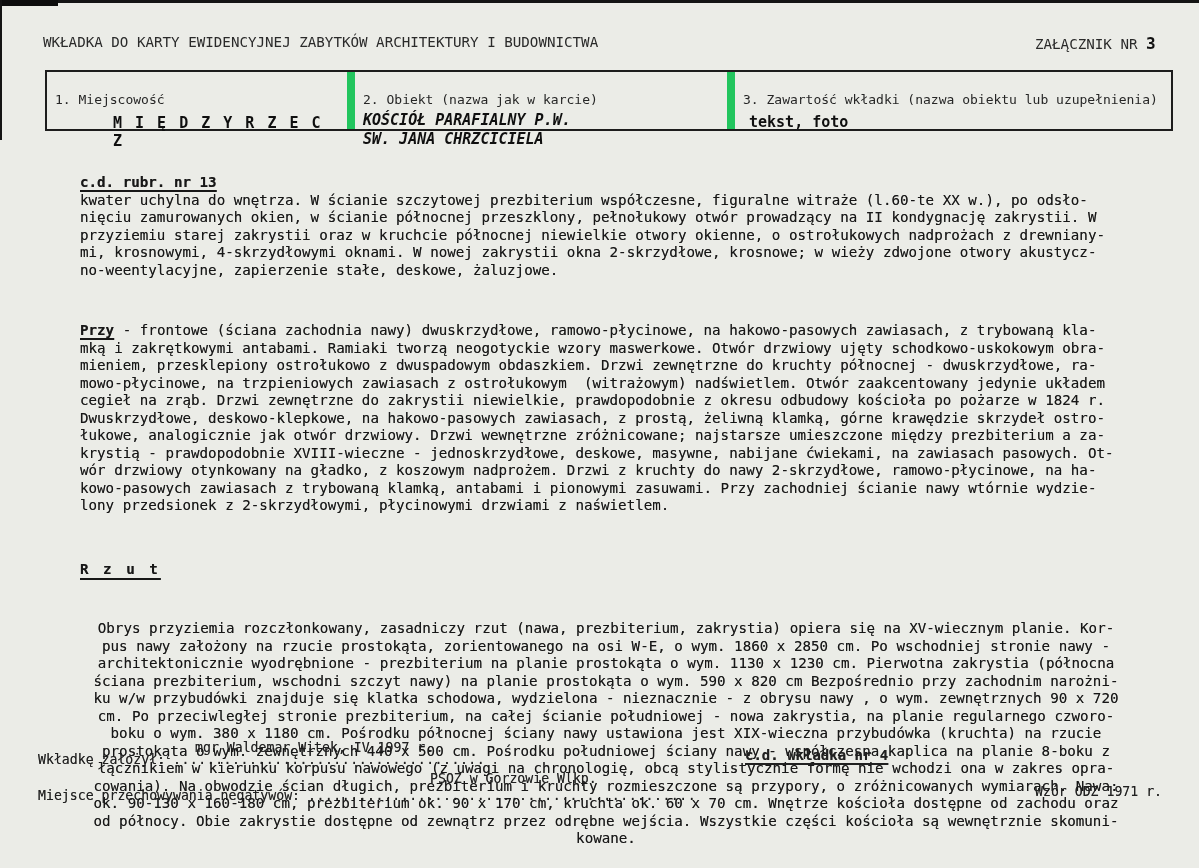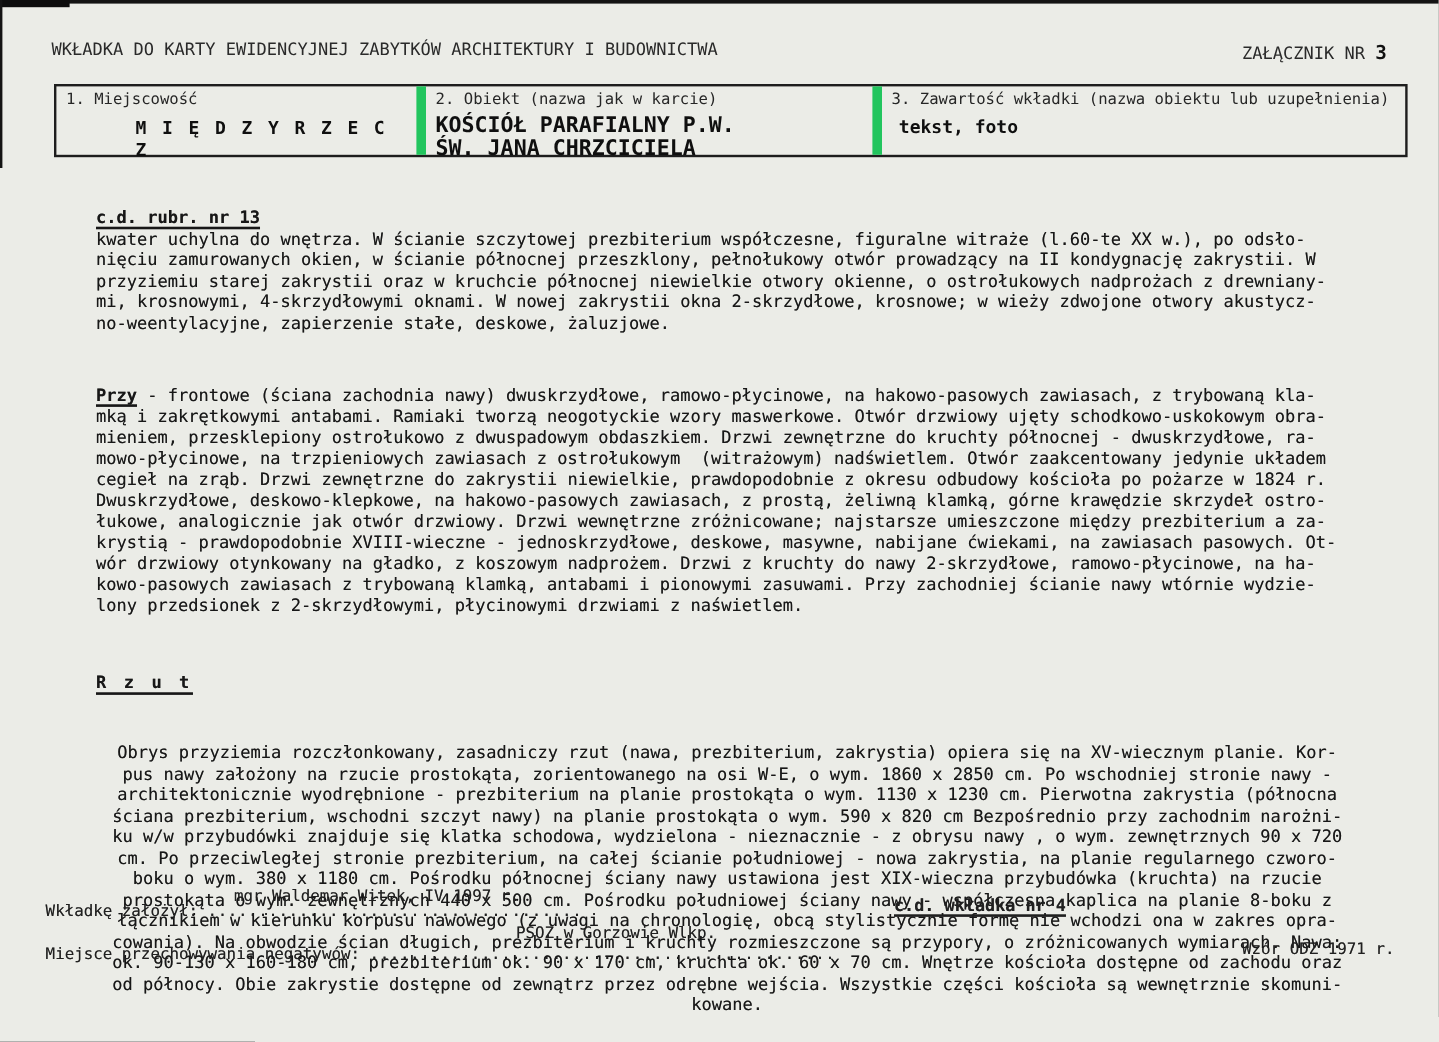--- a/index.html
+++ b/index.html
@@ -20,29 +20,29 @@
   .letterhead{position:absolute;top:34px;left:43px;width:1130px;font-size:14.2px;color:#2a2a2a;white-space:nowrap;}
   .attachment{position:absolute;left:992px;top:0;}
   .attachment b{font-size:16px;color:#111;}
 
   
   .hdr-table{
     position:absolute;top:70px;left:45px;width:1128px;height:61px;
     border:2px solid #1d1d1d;box-sizing:border-box;
     display:flex;background:transparent;
   }
-  .hdr-cell{box-sizing:border-box;padding:4px 8px 2px 8px;}
+  .hdr-cell{box-sizing:border-box;padding:20px 8px 2px 8px;}
   .hdr-cell + .hdr-cell{border-left:8px solid #22c55e;}
   .c1{width:300px;}
   .c2{width:380px;}
   .c3{flex:1;}
   .cell-label{font-size:13px;color:#262626;line-height:16px;}
   .cell-value{font-weight:bold;font-size:15px;color:#0f0f0f;}
   .c1 .cell-value{margin-left:58px;margin-top:6px;letter-spacing:2px;}
-  .c2 .cell-value{font-size:18px;line-height:19px;margin-top:3px;}
+  .c2 .cell-value{font-size:15px;line-height:19px;margin-top:3px;font-style:italic;}
   .c3 .cell-value{margin-left:6px;margin-top:5px;}
 
   
   .content{
     position:absolute;left:80px;top:139px;width:1052px;
     font-size:14.2px;line-height:17.5px;
     white-space:pre-wrap;
     color:#171717;
     text-shadow:0 0 .4px rgba(20,20,20,.55);
   }

